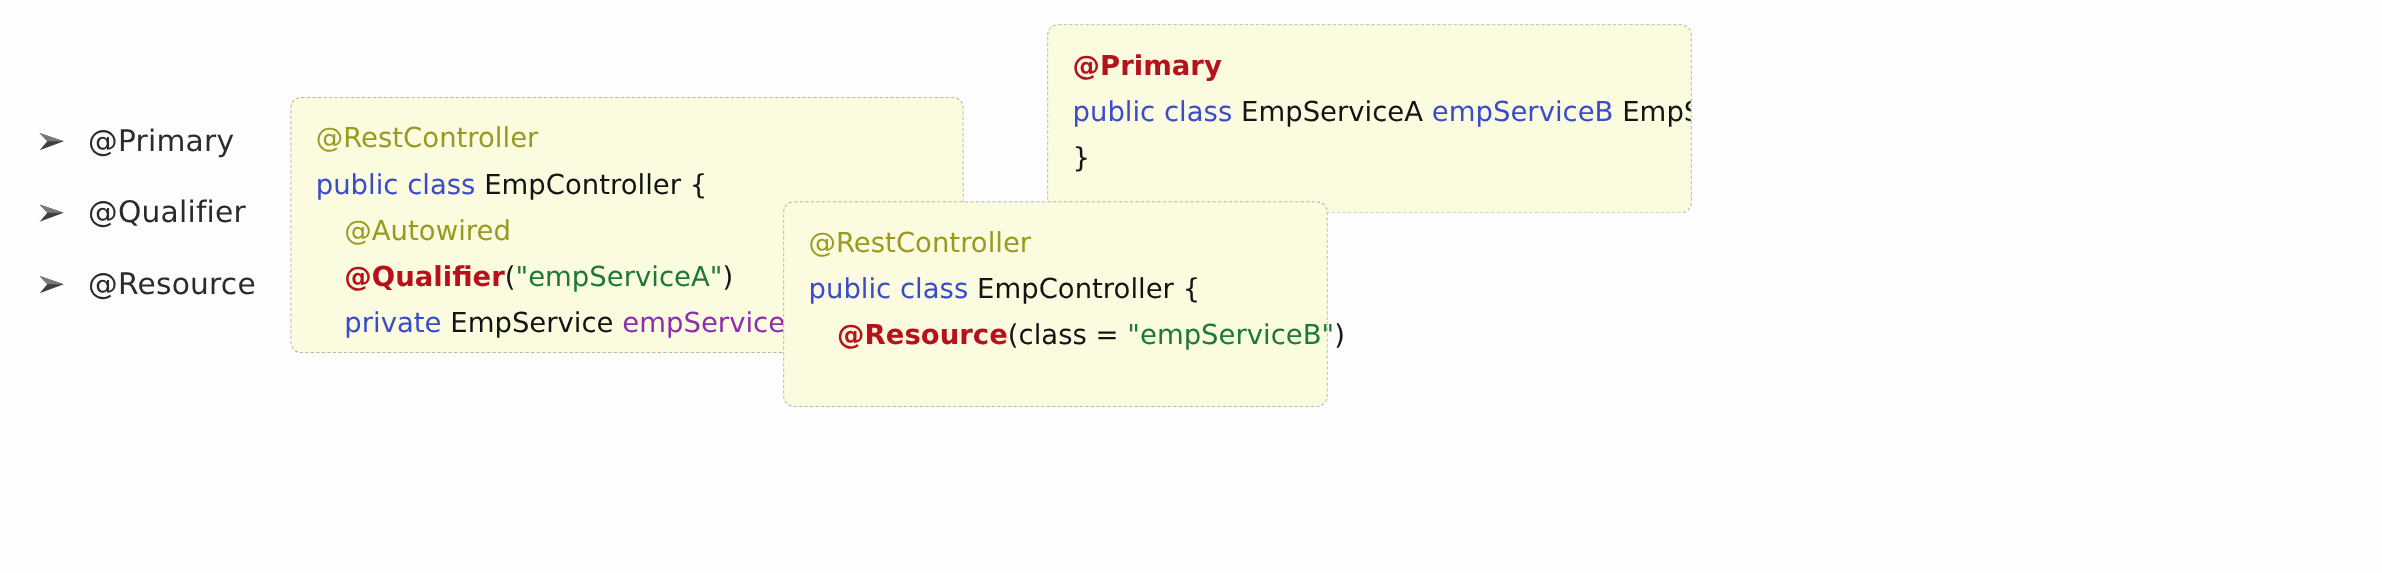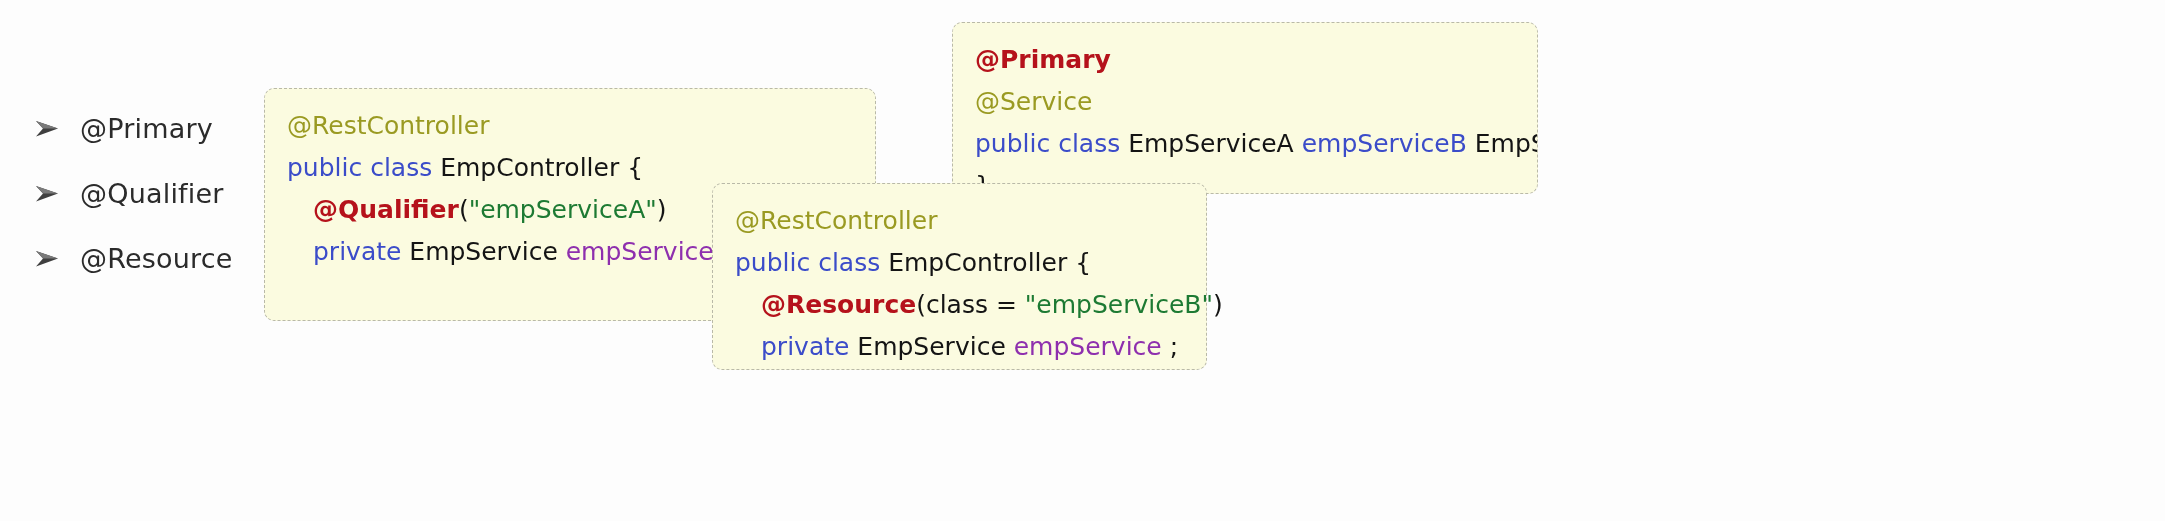--- a/index.html
+++ b/index.html
@@ -117,30 +117,29 @@
         <path d="M2 3 L24 10.5 L9 10.5 Z" fill="#7a7a7a"></path>
       </svg>
     </span>
     <span class="bullet-label">@Resource</span>
   </div>
 
 </div>
 
 <div class="code-box" id="box-service-primary">
     <div class="code-line"><span class="tok-ann-red">@Primary</span></div>
-    <div class="code-line"><span class="tok-ann">@Service</span></div>
     <div class="code-line"><span class="tok-kw">public class </span><span class="tok-punct">EmpServiceA </span><span class="tok-kw">empServiceB </span><span class="tok-punct">EmpService {</span></div>
     <div class="code-line"><span class="tok-punct">}</span></div>
   </div>
 
 <div class="code-box" id="box-controller-qualifier">
     <div class="code-line"><span class="tok-ann">@RestController</span></div>
     <div class="code-line"><span class="tok-kw">public class </span><span class="tok-punct">EmpController {</span></div>
+    <div class="code-line indent"><span class="tok-ann">@Autowired</span></div>
     <div class="code-line indent"><span class="tok-ann-red">@Qualifier</span><span class="tok-punct">(</span><span class="tok-str">"empServiceA"</span><span class="tok-punct">)</span></div>
     <div class="code-line indent"><span class="tok-kw">private </span><span class="tok-punct">EmpService </span><span class="tok-var">empService</span><span class="tok-punct"> ;</span></div>
   </div>
 
 <div class="code-box" id="box-controller-resource">
     <div class="code-line"><span class="tok-ann">@RestController</span></div>
     <div class="code-line"><span class="tok-kw">public class </span><span class="tok-punct">EmpController {</span></div>
     <div class="code-line indent"><span class="tok-ann-red">@Resource</span><span class="tok-punct">(class = </span><span class="tok-str">"empServiceB"</span><span class="tok-punct">)</span></div>
-    <div class="code-line indent"><span class="tok-kw">private </span><span class="tok-punct">EmpService </span><span class="tok-var">empService</span><span class="tok-punct"> ;</span></div>
   </div>
 
 </body></html>

